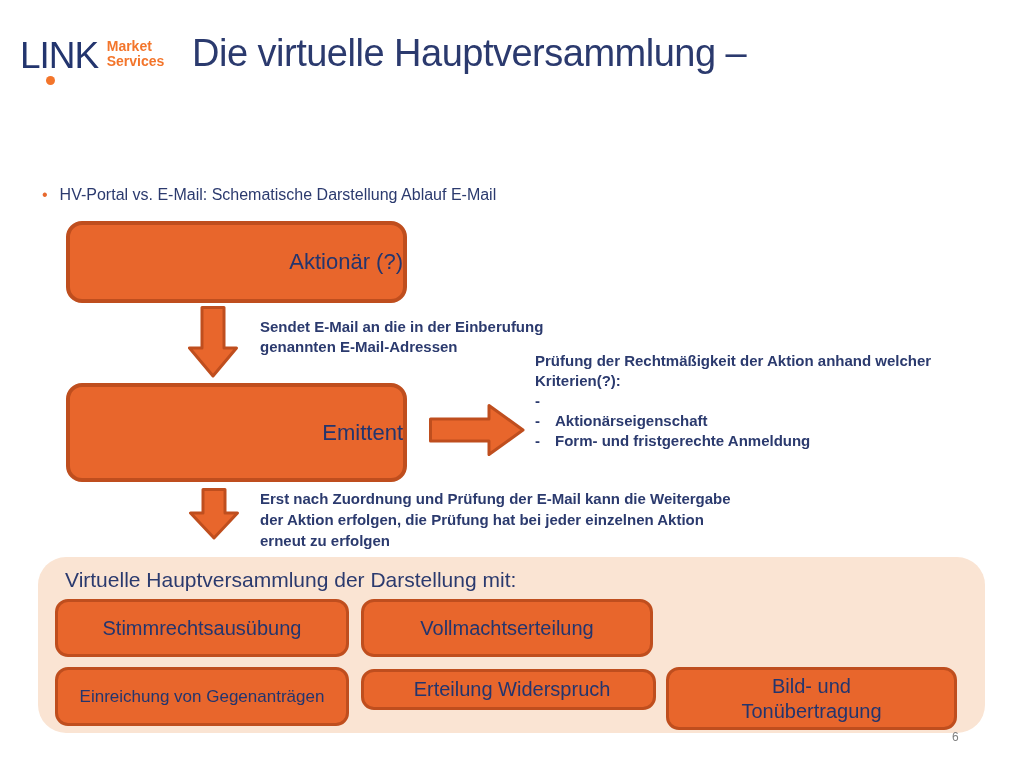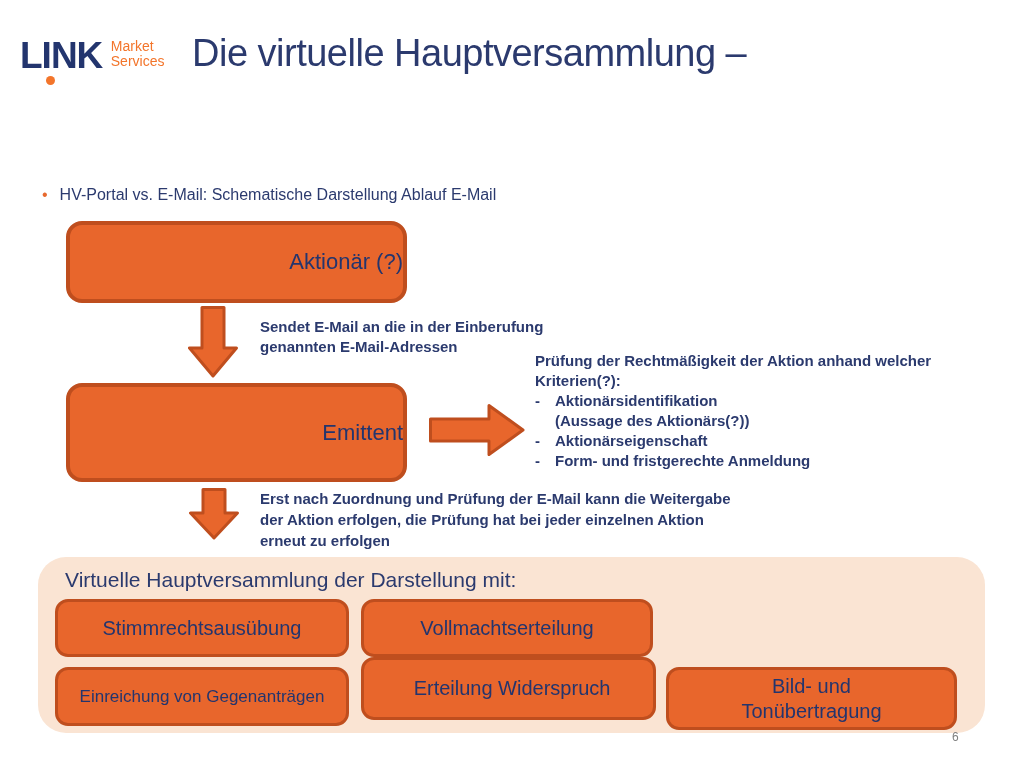--- a/index.html
+++ b/index.html
@@ -8,32 +8,32 @@
   .slide {
     position: relative;
     width: 1024px;
     height: 768px;
     background: #ffffff;
     overflow: hidden;
   }
   
   .logo { position: absolute; left: 20px; top: 36px; }
   .logo-brand {
-    font-size: 37px; font-weight: 700; letter-spacing: -1px;
+    font-size: 37px; font-weight: 400; letter-spacing: -1px;
     color: #23356E; line-height: 40px; display: inline-block;
   }
   .logo-dot {
     position: absolute; left: 26px; top: 40px;
     width: 9px; height: 9px; border-radius: 50%; background: #F3752B;
   }
   .logo-sub {
     display: inline-block; vertical-align: top; margin-left: 4px; margin-top: 3px;
     color: #F3752B; font-size: 14px; line-height: 15px; font-weight: 400;
   }
-  .logo-sub span { display: block; }
+  .logo-sub span { display: block; font-weight: bold; }
   
   .title {
     position: absolute; left: 192px; top: 28px;
     color: #2B3A6E; font-size: 38px; font-weight: 500; line-height: 50px;
     letter-spacing: -0.5px;
   }
   .title span { display: block; }
   
   .bullet-row {
     position: absolute; left: 42px; top: 186px;
@@ -88,21 +88,21 @@
     border: 3px solid #BF4E1E;
     border-radius: 13px;
     display: flex; align-items: center; justify-content: center;
     text-align: center;
     color: #23356E; font-size: 20px; line-height: 25px;
   }
   .pb-1 { left: 17px;  top: 42px;  width: 294px; height: 58px; }
   .pb-2 { left: 323px; top: 42px;  width: 292px; height: 58px; }
   .pb-3 { left: 628px; top: 42px;  width: 291px; height: 58px; }
   .pb-4 { left: 17px;  top: 110px; width: 294px; height: 59px; font-size: 17px; }
-  .pb-5 { left: 323px; top: 100px; width: 295px; height: 63px; padding-left: 7px; }
+  .pb-5 { left: 323px; top: 112px; width: 295px; height: 41px; padding-left: 7px; }
   .pb-6 { left: 628px; top: 110px; width: 291px; height: 63px; }
   
   .page-number {
     position: absolute; left: 952px; top: 730px;
     color: #7F7F7F; font-size: 12px;
   }
 </style>
 </head>
 <body>
 
@@ -143,22 +143,20 @@
 
   <svg class="arrow arrow-right" width="96" height="52" viewBox="0 0 96 52">
     <polygon points="1.5,15 60,15 60,1.5 94,26 60,50.5 60,37 1.5,37" fill="#E8662C" stroke="#BF4E1E" stroke-width="3" stroke-linejoin="round"></polygon>
   </svg>
 
   <div class="check-block">
     <div class="check-intro">Prüfung der Rechtmäßigkeit der Aktion anhand welcher
 Kriterien(?):</div>
     <div class="check-item">
       <span class="check-dash">-</span>
-      <span class="check-text">Aktionärsidentifikation
-(Aussage des Aktionärs(?))</span>
     </div>
     <div class="check-item">
       <span class="check-dash">-</span>
       <span class="check-text">Aktionärseigenschaft</span>
     </div>
     <div class="check-item">
       <span class="check-dash">-</span>
       <span class="check-text">Form- und fristgerechte Anmeldung</span>
     </div>
   </div>

